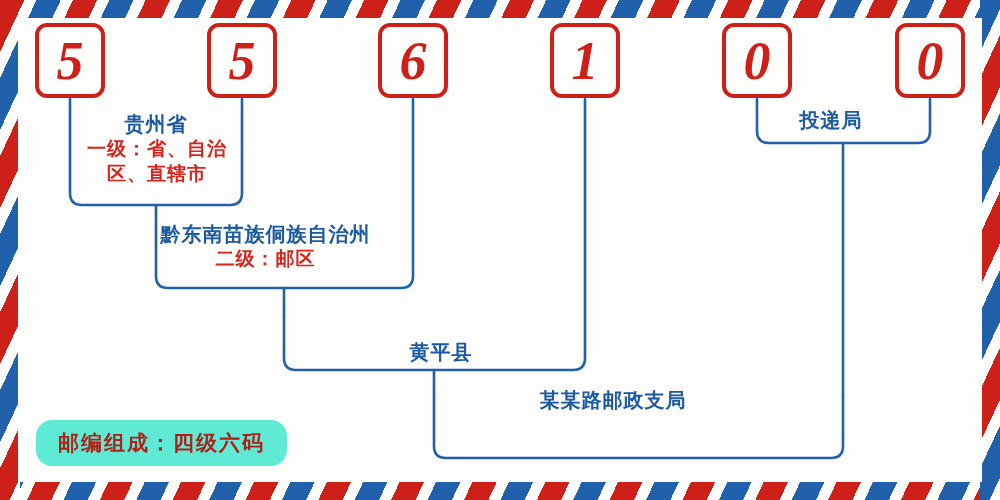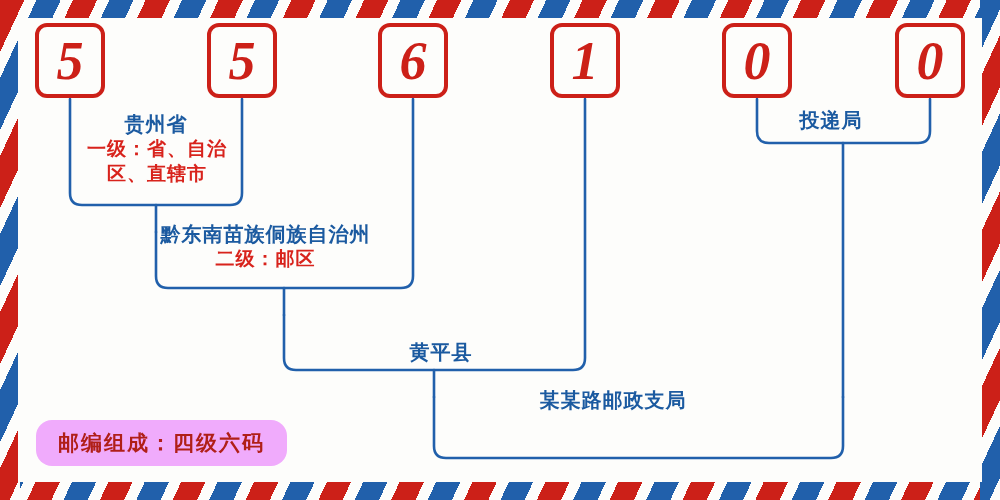--- a/index.html
+++ b/index.html
@@ -95,21 +95,21 @@
     color:#1b5aa0;
     font-family:"Liberation Serif","DejaVu Serif",serif;
     font-weight:700;font-size:20px;letter-spacing:1px;white-space:nowrap;
   }
 
   
   #badge{
     position:absolute;z-index:22;
     left:36px;top:420px;
     padding:9px 22px;
-    background:#f0abfc;
+    background:#5eead4;
     border-radius:16px;
     color:#b01f18;
     font-family:"Liberation Serif","DejaVu Serif",serif;
     font-weight:700;font-size:21px;letter-spacing:2px;
     white-space:nowrap;
   }
 </style>
 </head>
 <body>
 

